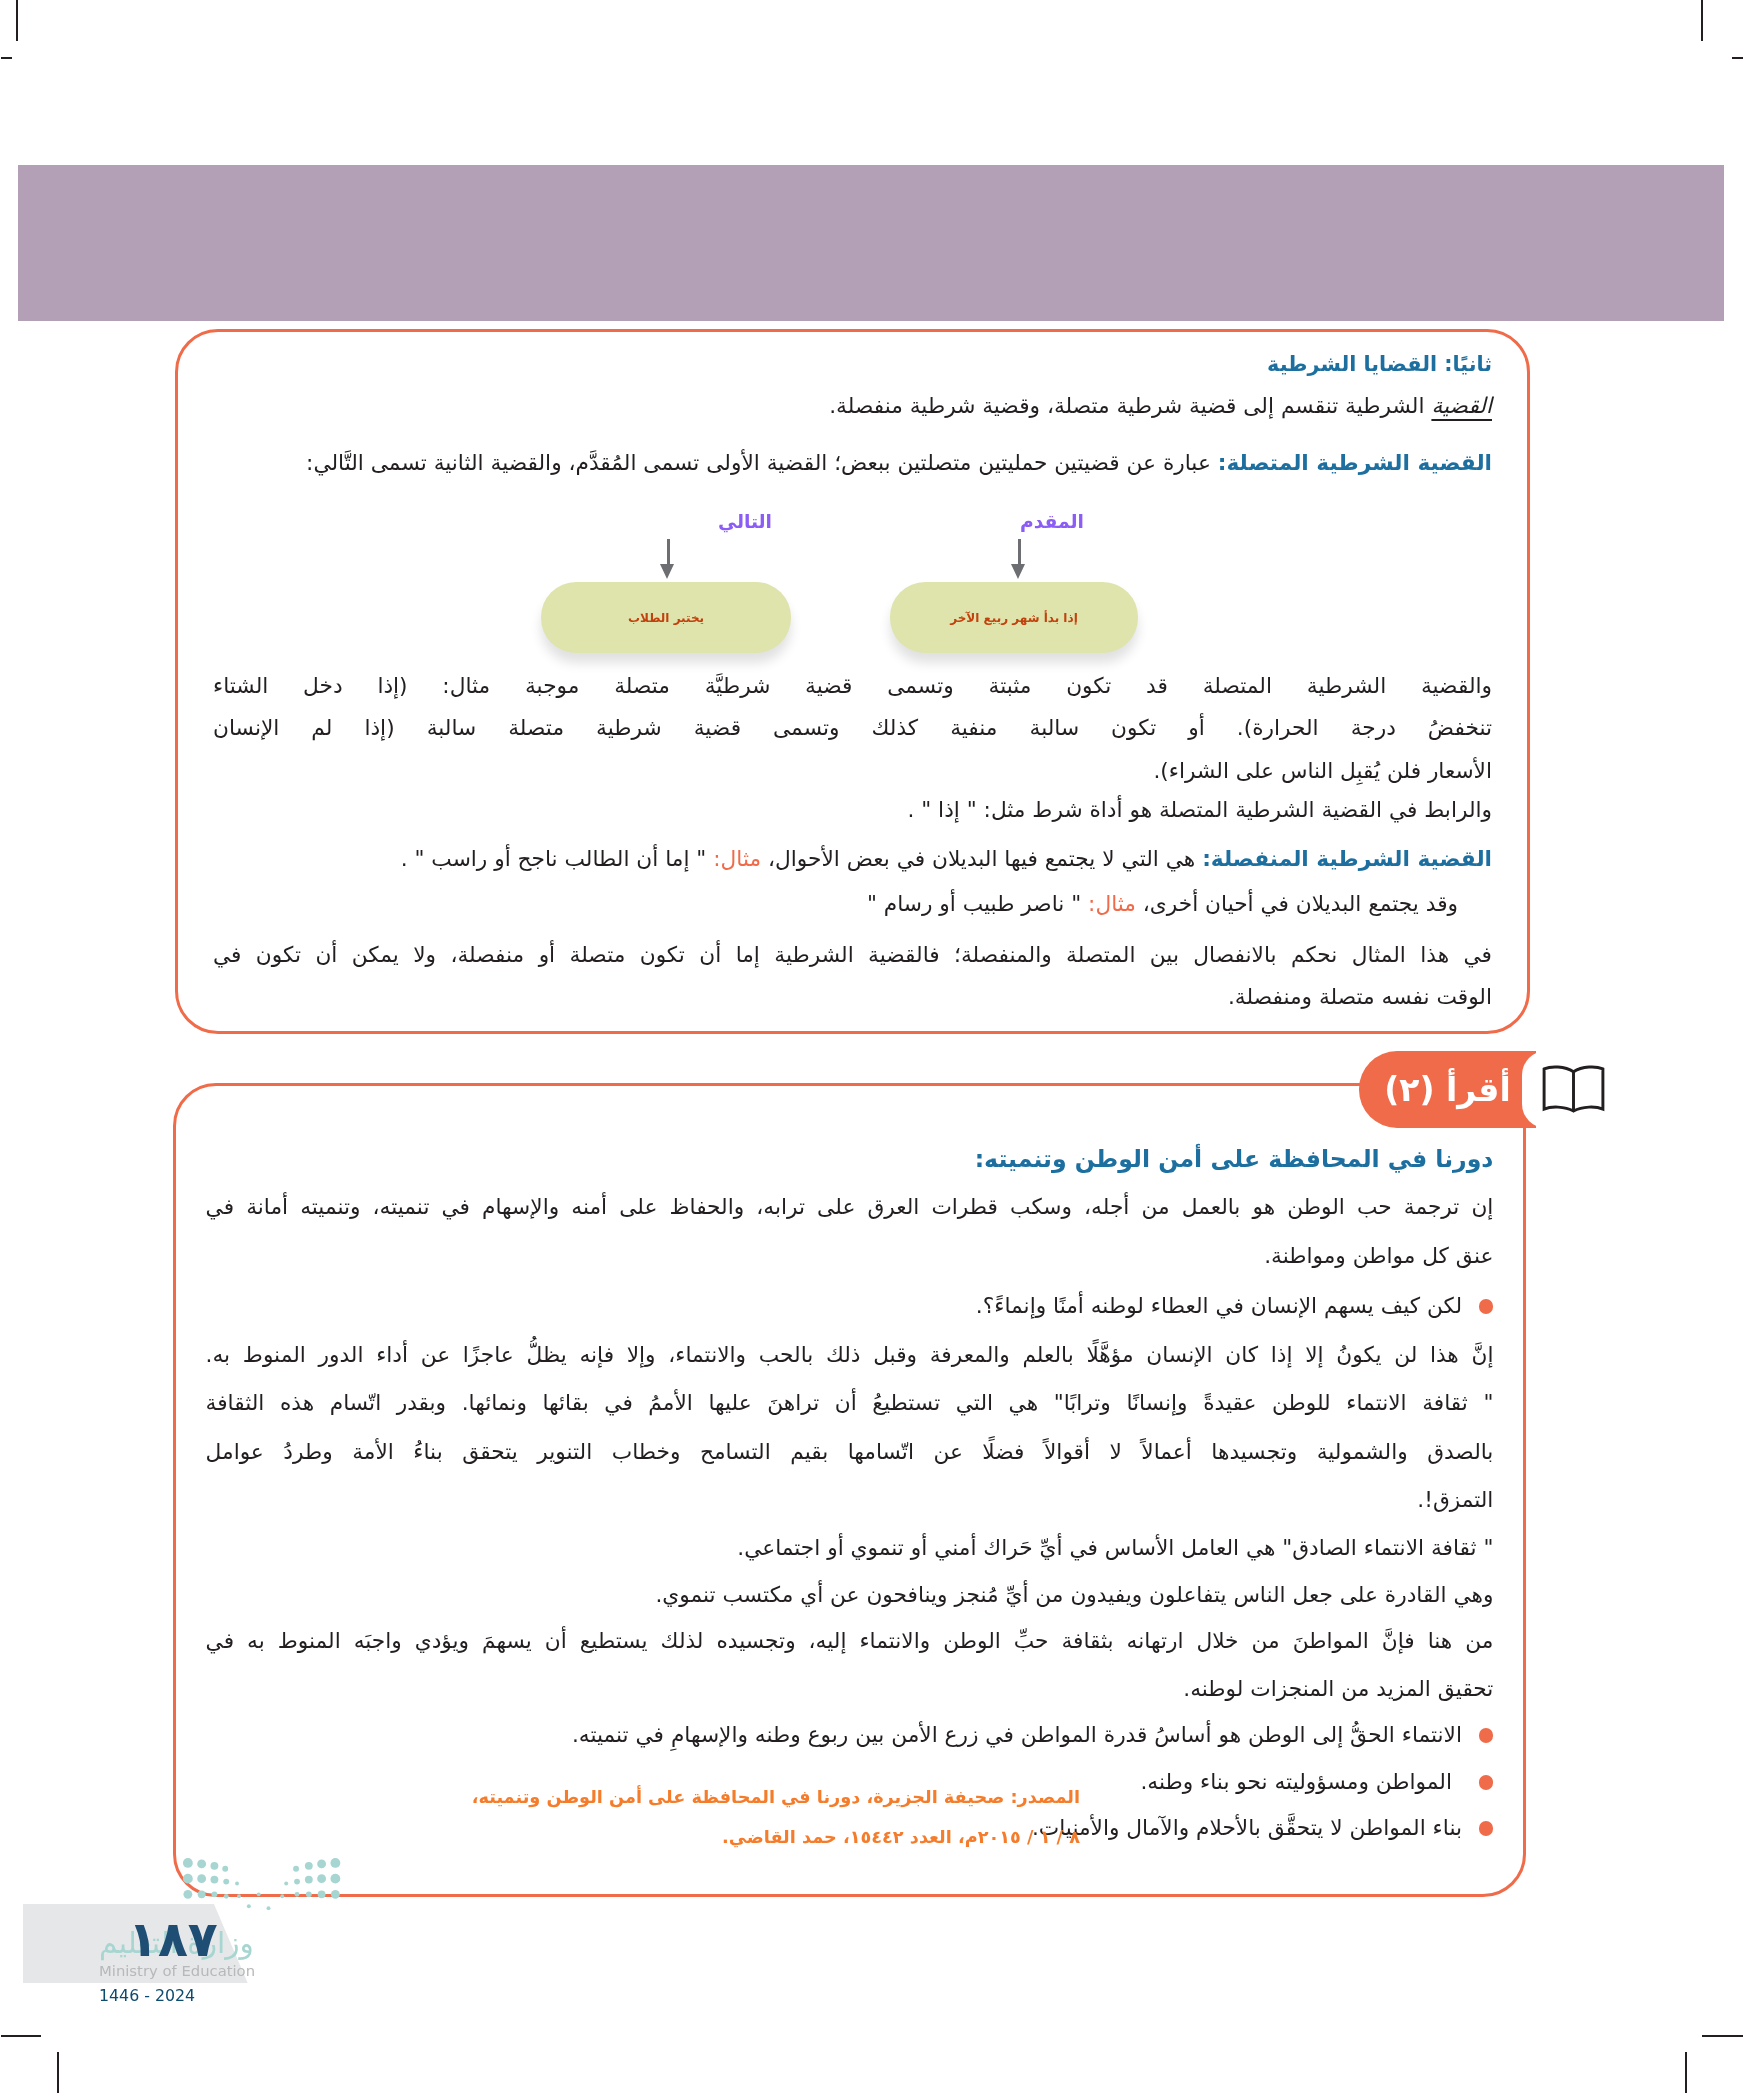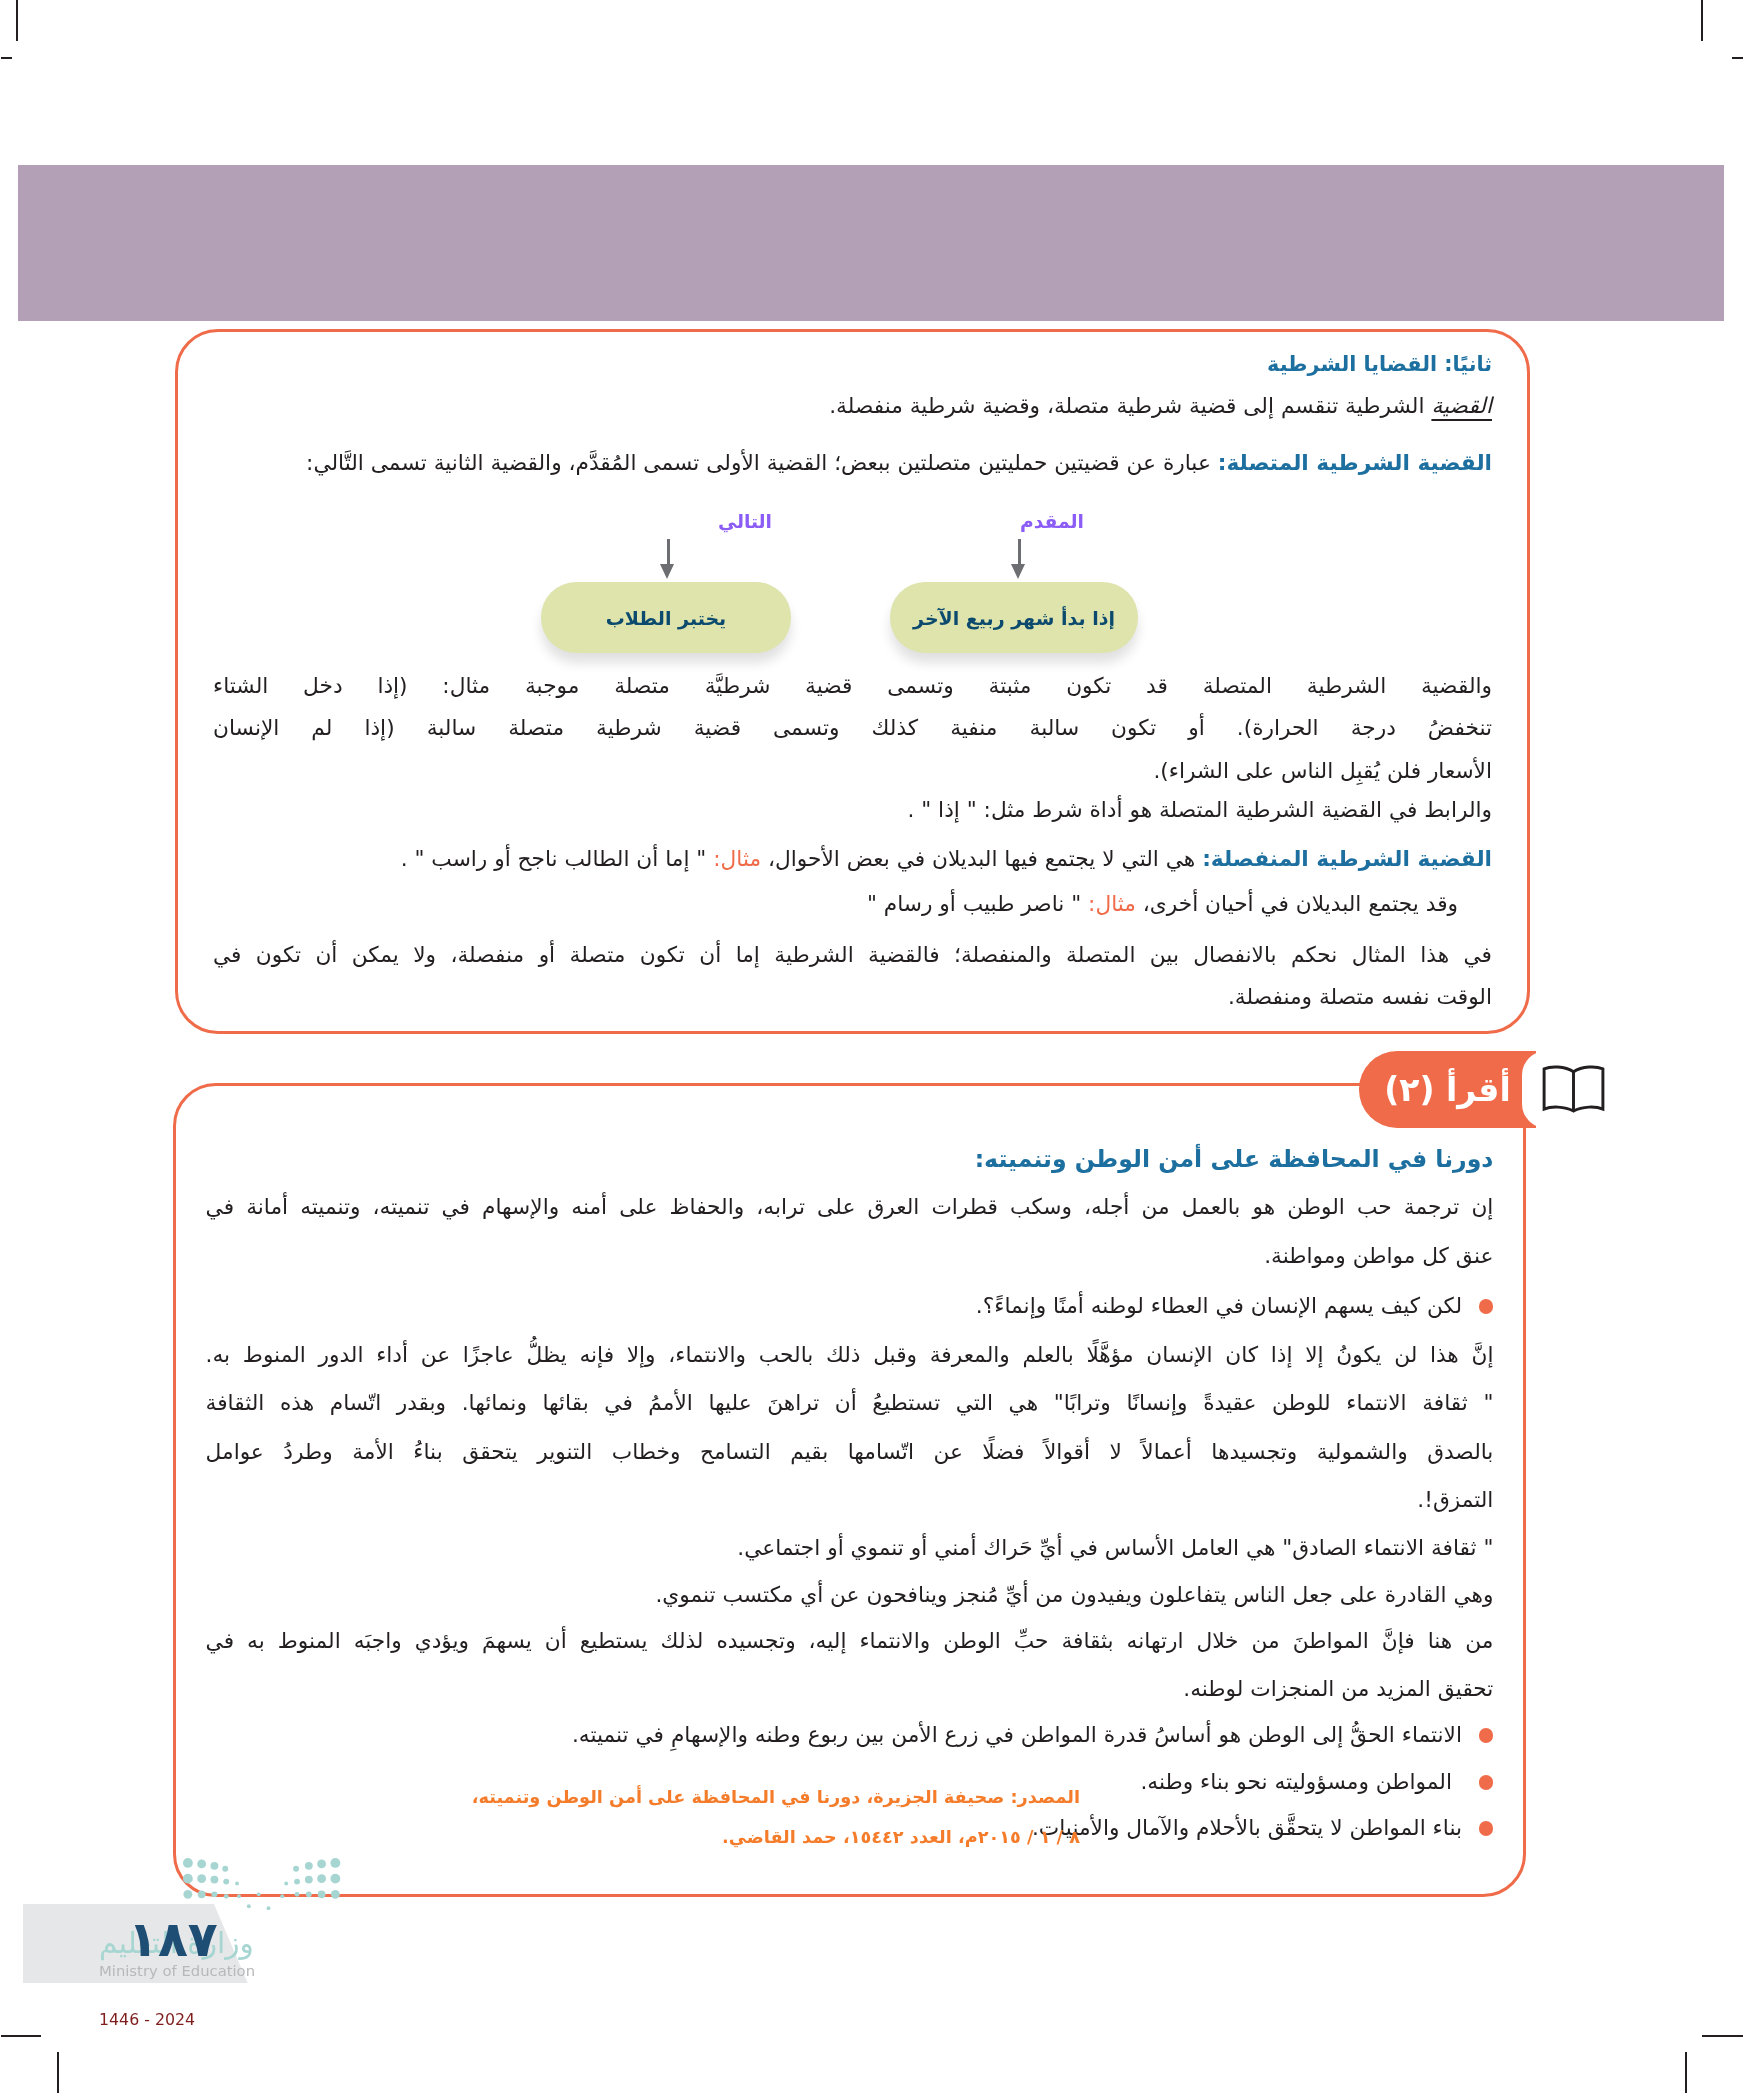--- a/index.html
+++ b/index.html
@@ -18,38 +18,38 @@
   .just { text-align:justify; text-align-last:justify; white-space:normal; }
   .blue { color:#1c6f9f; font-weight:bold; }
   .orange { color:#ef6b49; }
   .underline { text-decoration:underline; text-underline-offset:5.9px;font-style:italic; }
 
   
   .dlabel { position:absolute; font-size:18.7px; font-weight:bold; color:#8b5cf6; text-align:left; width:118px; direction:rtl; }
   .arrow-line { position:absolute; width:3px; background:#6d6e71; }
   .arrow-head { position:absolute; width:0; height:0; border-left:7.9px solid transparent; border-right:7.9px solid transparent; border-top:15.8px solid #6d6e71; }
   .pill { position:absolute; height:71px; border-radius:35px; background:#dfe4ad; box-shadow:0 9.9px 11.8px rgba(0,0,0,0.12);
-          display:flex; align-items:center; justify-content:center; font-size:19px; font-weight:bold; color:#0c4a6e; direction:rtl; }
+          display:flex; align-items:center; justify-content:center; font-size:12px; font-weight:bold; color:#c2410c; direction:rtl; }
 
   
   .tab { position:absolute; left:1359px; top:1051px; width:177px; height:77px; background:#ef6b49;
          border-radius:38px 0 0 38px; color:#fff; font-size:33px; font-weight:bold; display:flex; align-items:center; justify-content:center; direction:rtl; }
   .tab-cut { position:absolute; left:1522px; top:1051px; width:23.6px; height:77px; background:#fff; border-radius:39px 0 0 39px; }
   .book { position:absolute; left:1541px; top:1064px; width:65px; height:49px; }
 
   .bullet { position:absolute; width:14.8px; height:14.8px; border-radius:50%; background:#ef6b49; }
   .source { position:absolute; color:#f47c2a; font-weight:bold; font-size:17.7px; direction:rtl; text-align:right; white-space:nowrap; }
 
   .dots { position:absolute; left:180px; top:1857px; width:177px; height:59px; }
   .footer-grey { position:absolute; left:22.7px; top:1904px; width:225px; height:79px; background:#e6e7e8;
                  clip-path:polygon(0 0, 85% 0, 100% 100%, 0 100%); }
   .page-no { position:absolute; left:128px; top:1911px; font-size:49px; font-weight:bold; color:#1f4e74; direction:rtl; letter-spacing:-2px; }
   .ministry-ar { position:absolute; left:99px; top:1926px; font-size:29.6px; color:#a7d6d2; direction:rtl; }
   .ministry-en { position:absolute; left:99px; top:1962px; font-size:14.8px; color:#b7b8ba; }
-  .year { position:absolute; left:99px; top:1986px; font-size:15.8px; color:#7f1d1d;margin-top:24px; }
+  .year { position:absolute; left:99px; top:1986px; font-size:15.8px; color:#0c4a6e; }
 </style>
 </head>
 <body>
 
 <div class="crop" style="left:15.8px;top:0;width:2px;height:41px;"></div>
 <div class="crop" style="left:0;top:57px;width:11.8px;height:2px;"></div>
 <div class="crop" style="left:1701px;top:0;width:2px;height:41px;"></div>
 <div class="crop" style="left:1732px;top:57px;width:11.8px;height:2px;"></div>
 <div class="crop" style="left:0;top:2035px;width:41px;height:2px;"></div>
 <div class="crop" style="left:57px;top:2052px;width:2px;height:41px;"></div>

